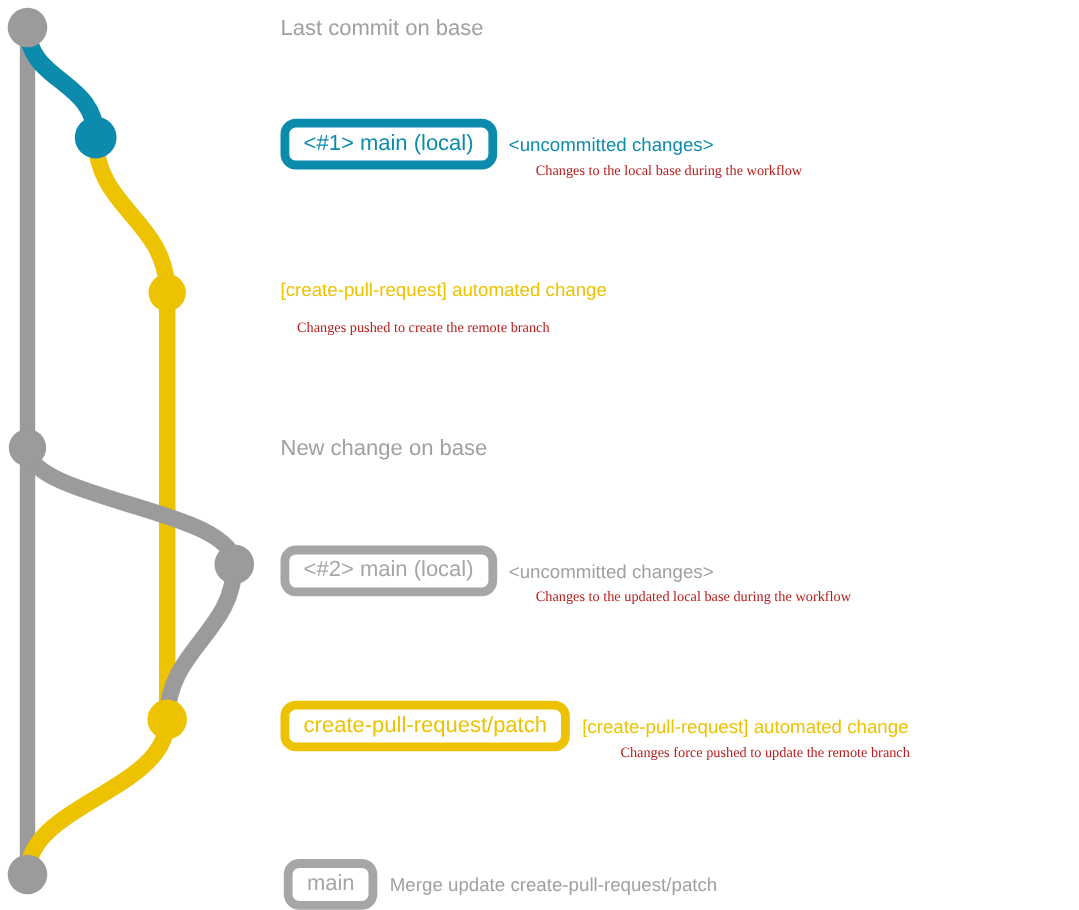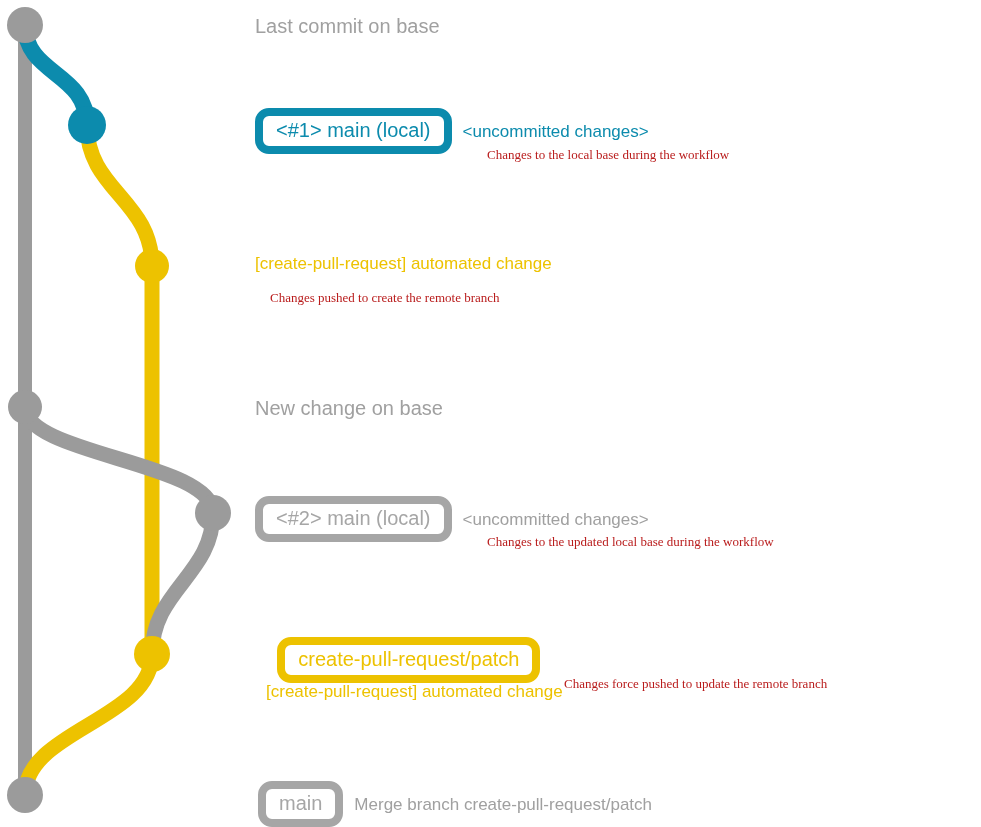--- a/index.html
+++ b/index.html
@@ -114,22 +114,22 @@
 <div class="note" style="left:270px; top:291px;">Changes pushed to create the remote branch</div>
 
 <div class="plain-label" style="left:255px; top:398px;">New change on base</div>
 
 <div class="commit-row" style="left:255px; top:496px;">
   <span class="badge gray">&lt;#2&gt; main (local)</span>
   <span class="subject gray">&lt;uncommitted changes&gt;</span>
 </div>
 <div class="note" style="left:487px; top:535px;">Changes to the updated local base during the workflow</div>
 
-<div class="commit-row" style="left:255px; top:637px;flex-direction:column;">
+<div class="commit-row" style="left:255px; top:637px;">
   <span class="badge yellow">create-pull-request/patch</span>
   <span class="subject yellow">[create-pull-request] automated change</span>
 </div>
 <div class="note" style="left:564px; top:677px;text-align:right;">Changes force pushed to update the remote branch</div>
 
 <div class="commit-row" style="left:258px; top:781px;text-align:center;">
   <span class="badge gray">main</span>
-  <span class="subject gray">Merge branch create-pull-request/patch</span>
+  <span class="subject gray">Merge update create-pull-request/patch</span>
 </div>
 
 </body></html>

